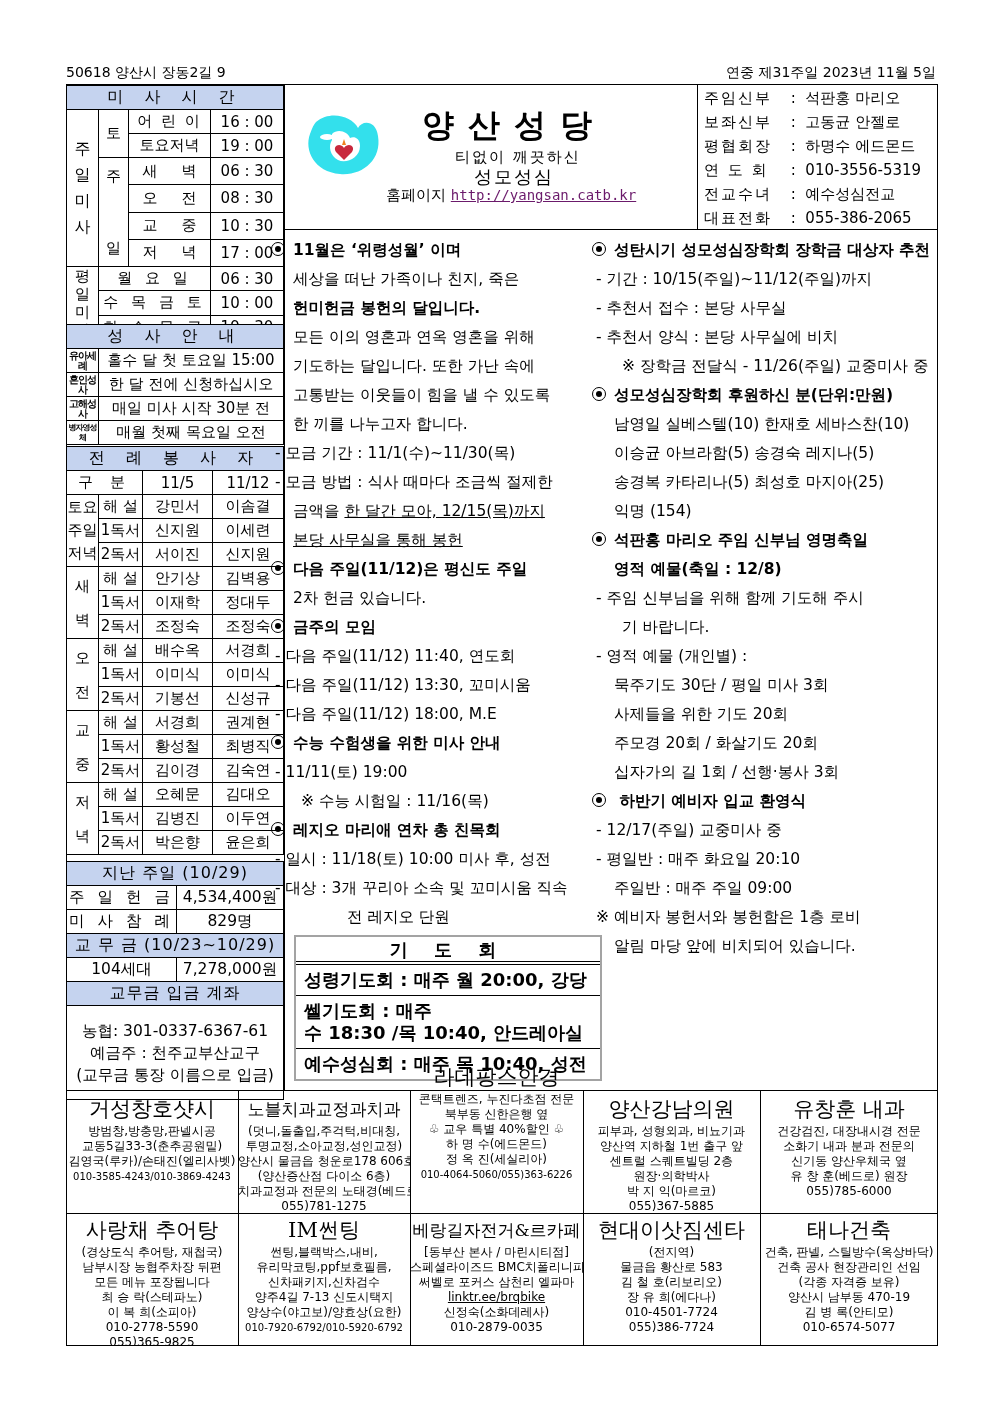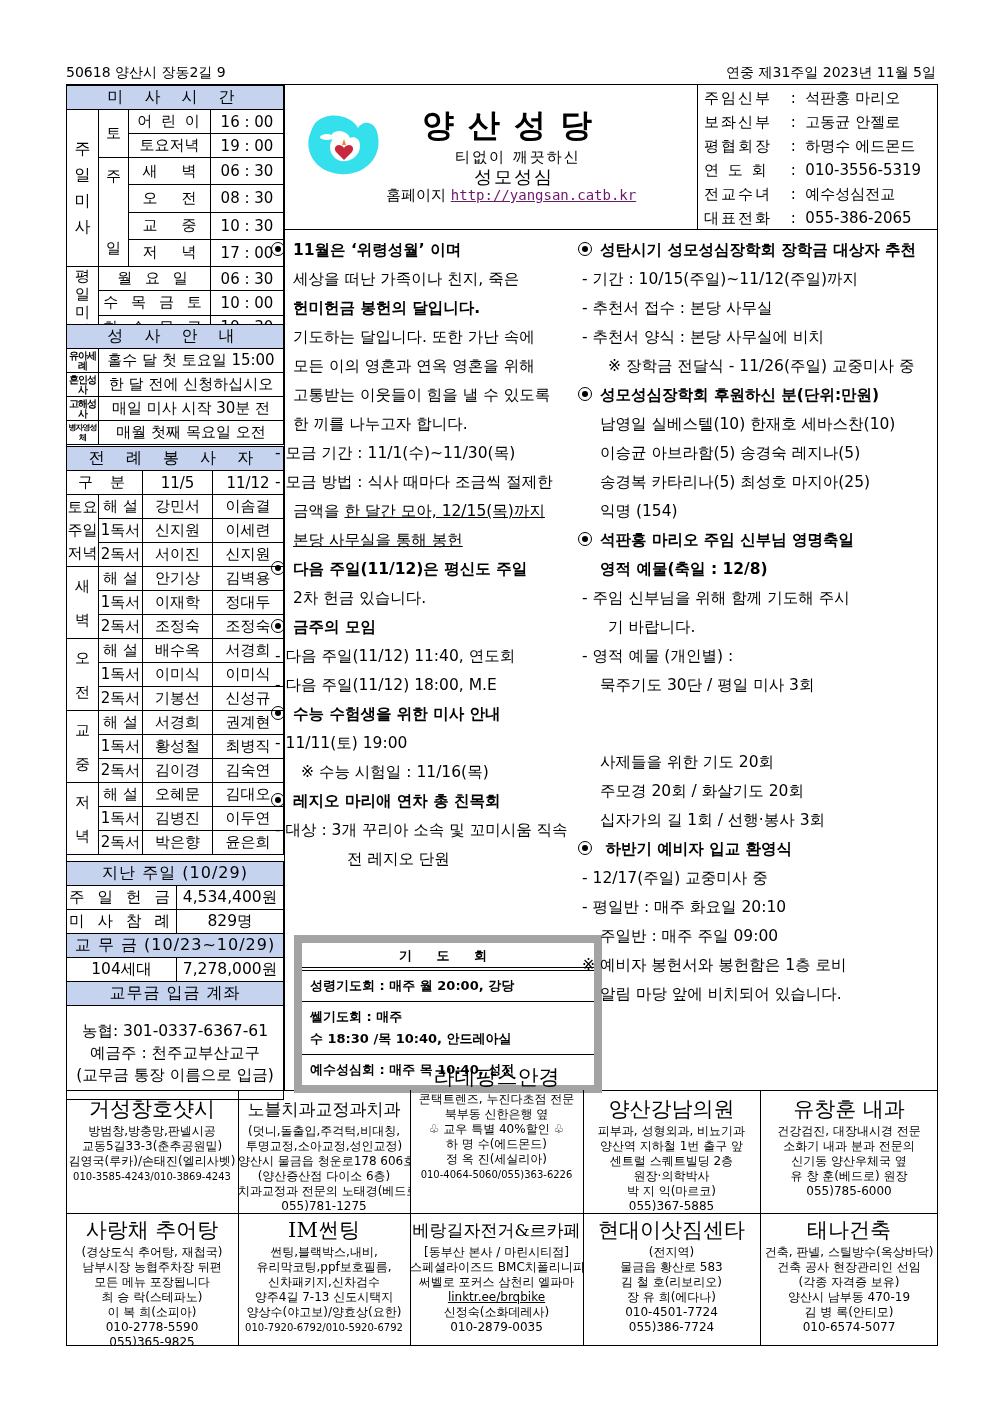--- a/index.html
+++ b/index.html
@@ -18,21 +18,21 @@
   .sub1 { font-size: 15px; letter-spacing: 2px; }
   .sub2 { font-size: 18px; letter-spacing: 2px; }
   .url { color: #6b1a6b; text-decoration: underline; font-family: "DejaVu Sans Mono", monospace; font-size: 14px; }
   .staff { font-size: 15px; line-height: 24px; }
   .col { position: absolute; font-size: 15.5px; }
   .col .ln { height: 29px; line-height: 29px; white-space: nowrap; }
   .bul { font-weight: bold; }
   .bul .dot { display: inline-block; width: 14px; height: 14px; border: 1.5px solid #000; border-radius: 50%; position: relative; margin-right: 8px; vertical-align: -1px; }
   .bul .dot::after { content: ""; position: absolute; left: 2.5px; top: 2.5px; width: 6px; height: 6px; background: #000; border-radius: 50%; }
   .u { text-decoration: underline; }
-  .prayer { position: absolute; left: 294px; top: 935px; width: 308px; border: 8px solid #a3a3a3; font-size: 13px; font-weight: bold; }
+  .prayer { position: absolute; left: 294px; top: 935px; width: 308px; border: 2px solid #a3a3a3; font-size: 18px; font-weight: bold; }
   .prayer .ph { text-align: center; border-bottom: 4px double #000; height: 28px; line-height: 26px; letter-spacing: 10px; }
   .prayer .pr { padding: 4px 8px; border-bottom: 1px solid #000; line-height: 22px; }
   .prayer .pr:last-child { border-bottom: none; }
   .ad { position: absolute; text-align: center; overflow: hidden; }
   .ad .an { font-size: 21px; font-family: "DejaVu Serif", serif; line-height: 30px; white-space: nowrap; }
   .ad .al { font-size: 12px; line-height: 15px; white-space: nowrap; }
 </style>
 </head>
 <body>
 
@@ -272,69 +272,71 @@
   <div><span style="display:inline-block;width:82px;letter-spacing:2px;">평협회장</span> :&nbsp; <span>하명수 에드몬드</span></div>
   <div><span style="display:inline-block;width:82px;letter-spacing:2px;white-space:pre;">연 도 회</span> :&nbsp; <span>010-3556-5319</span></div>
   <div><span style="display:inline-block;width:82px;letter-spacing:2px;">전교수녀</span> :&nbsp; <span>예수성심전교</span></div>
   <div><span style="display:inline-block;width:82px;letter-spacing:2px;">대표전화</span> :&nbsp; <span>055-386-2065</span></div>
 </div>
 
 <div class="col" id="midcol" style="left:271px; top:236px; width:320px;">
     <div class="ln bul"><span class="dot"></span><span>11월은 ‘위령성월’ 이며</span></div>
     <div class="ln" style="padding-left: 22px;"><span>세상을 떠난 가족이나 친지, 죽은</span></div>
     <div class="ln" style="font-weight: bold; padding-left: 22px;"><span>헌미헌금 봉헌의 달입니다.</span></div>
+    <div class="ln" style="padding-left: 22px;"><span>모든 이의 영혼과 연옥 영혼을 위해</span></div>
     <div class="ln" style="padding-left: 22px;"><span>기도하는 달입니다. 또한 가난 속에</span></div>
-    <div class="ln" style="padding-left: 22px;"><span>모든 이의 영혼과 연옥 영혼을 위해</span></div>
     <div class="ln" style="padding-left: 22px;"><span>고통받는 이웃들이 힘을 낼 수 있도록</span></div>
     <div class="ln" style="padding-left: 22px;"><span>한 끼를 나누고자 합니다.</span></div>
     <div class="ln" style="padding-left: 4px;"><span>- 모금 기간 : 11/1(수)~11/30(목)</span></div>
     <div class="ln" style="padding-left: 4px;"><span>- 모금 방법 : 식사 때마다 조금씩 절제한</span></div>
     <div class="ln" style="padding-left: 22px;"><span>금액을 </span><span class="u">한 달간 모아, 12/15(목)까지</span></div>
     <div class="ln" style="padding-left: 22px;"><span class="u">본당 사무실을 통해 봉헌 </span></div>
     <div class="ln bul"><span class="dot"></span><span>다음 주일(11/12)은 평신도 주일</span></div>
     <div class="ln" style="padding-left: 22px;"><span>2차 헌금 있습니다.</span></div>
     <div class="ln bul"><span class="dot"></span><span>금주의 모임</span></div>
     <div class="ln" style="padding-left: 4px;"><span>- 다음 주일(11/12) 11:40, 연도회</span></div>
+    <div class="ln" style="padding-left: 4px;"><span>- 다음 주일(11/12) 13:30, 꼬미시움</span></div>
     <div class="ln" style="padding-left: 4px;"><span>- 다음 주일(11/12) 18:00, M.E</span></div>
     <div class="ln bul"><span class="dot"></span><span>수능 수험생을 위한 미사 안내</span></div>
     <div class="ln" style="padding-left: 4px;"><span>- 11/11(토) 19:00</span></div>
     <div class="ln" style="padding-left: 30px;"><span>※ 수능 시험일 : 11/16(목)</span></div>
     <div class="ln bul"><span class="dot"></span><span>레지오 마리애 연차 총 친목회</span></div>
+    <div class="ln" style="padding-left: 4px;"><span>- 일시 : 11/18(토) 10:00 미사 후, 성전</span></div>
     <div class="ln" style="padding-left: 4px;"><span>- 대상 : 3개 꾸리아 소속 및 꼬미시움 직속</span></div>
     <div class="ln" style="padding-left: 76px;"><span>전 레지오 단원</span></div>
   </div>
 
 <div class="prayer">
   <div class="ph">기 도 회</div>
   <div class="pr">성령기도회 : 매주 월 20:00, 강당</div>
   <div class="pr">
       <div>쎌기도회 : 매주</div>
       <div>수 18:30 /목 10:40, 안드레아실</div>
     </div>
   <div class="pr">예수성심회 : 매주 목 10:40, 성전</div>
 </div>
 
-<div class="col" id="rightcol" style="left:578px; top:236px; width:326px;">
+<div class="col" id="rightcol" style="left:592px; top:236px; width:326px;">
     <div class="ln bul"><span class="dot"></span><span>성탄시기 성모성심장학회 장학금 대상자 추천</span></div>
     <div class="ln" style="padding-left: 4px;"><span>- 기간 : 10/15(주일)~11/12(주일)까지</span></div>
     <div class="ln" style="padding-left: 4px;"><span>- 추천서 접수 : 본당 사무실</span></div>
     <div class="ln" style="padding-left: 4px;"><span>- 추천서 양식 : 본당 사무실에 비치</span></div>
     <div class="ln" style="padding-left: 30px;"><span>※ 장학금 전달식 - 11/26(주일) 교중미사 중</span></div>
     <div class="ln bul"><span class="dot"></span><span>성모성심장학회 후원하신 분(단위:만원)</span></div>
     <div class="ln" style="padding-left: 22px;"><span>남영일 실베스텔(10) 한재호 세바스찬(10)</span></div>
     <div class="ln" style="padding-left: 22px;"><span>이승균 아브라함(5) 송경숙 레지나(5)</span></div>
     <div class="ln" style="padding-left: 22px;"><span>송경복 카타리나(5) 최성호 마지아(25)</span></div>
     <div class="ln" style="padding-left: 22px;"><span>익명 (154)</span></div>
     <div class="ln bul"><span class="dot"></span><span>석판홍 마리오 주임 신부님 영명축일</span></div>
     <div class="ln" style="font-weight: bold; padding-left: 22px;"><span>영적 예물(축일 : 12/8)</span></div>
     <div class="ln" style="padding-left: 4px;"><span>- 주임 신부님을 위해 함께 기도해 주시</span></div>
     <div class="ln" style="padding-left: 30px;"><span>기 바랍니다.</span></div>
     <div class="ln" style="padding-left: 4px;"><span>- 영적 예물 (개인별) :</span></div>
     <div class="ln" style="padding-left: 22px;"><span>묵주기도 30단 / 평일 미사 3회</span></div>
-    <div class="ln" style="padding-left: 22px; margin-top: 48px;"><span>사제들을 위한 기도 20회</span></div>
+    <div class="ln" style="padding-left: 22px;"><span>사제들을 위한 기도 20회</span></div>
     <div class="ln" style="padding-left: 22px;"><span>주모경 20회 / 화살기도 20회</span></div>
     <div class="ln" style="padding-left: 22px;"><span>십자가의 길 1회 / 선행·봉사 3회</span></div>
     <div class="ln bul"><span class="dot"></span><span> 하반기 예비자 입교 환영식</span></div>
     <div class="ln" style="padding-left: 4px;"><span>- 12/17(주일) 교중미사 중</span></div>
     <div class="ln" style="padding-left: 4px;"><span>- 평일반 : 매주 화요일 20:10</span></div>
     <div class="ln" style="padding-left: 22px;"><span>주일반 : 매주 주일 09:00</span></div>
     <div class="ln" style="padding-left: 4px;"><span>※ 예비자 봉헌서와 봉헌함은 1층 로비</span></div>
     <div class="ln" style="padding-left: 22px;"><span>알림 마당 앞에 비치되어 있습니다.</span></div>
   </div>
 

